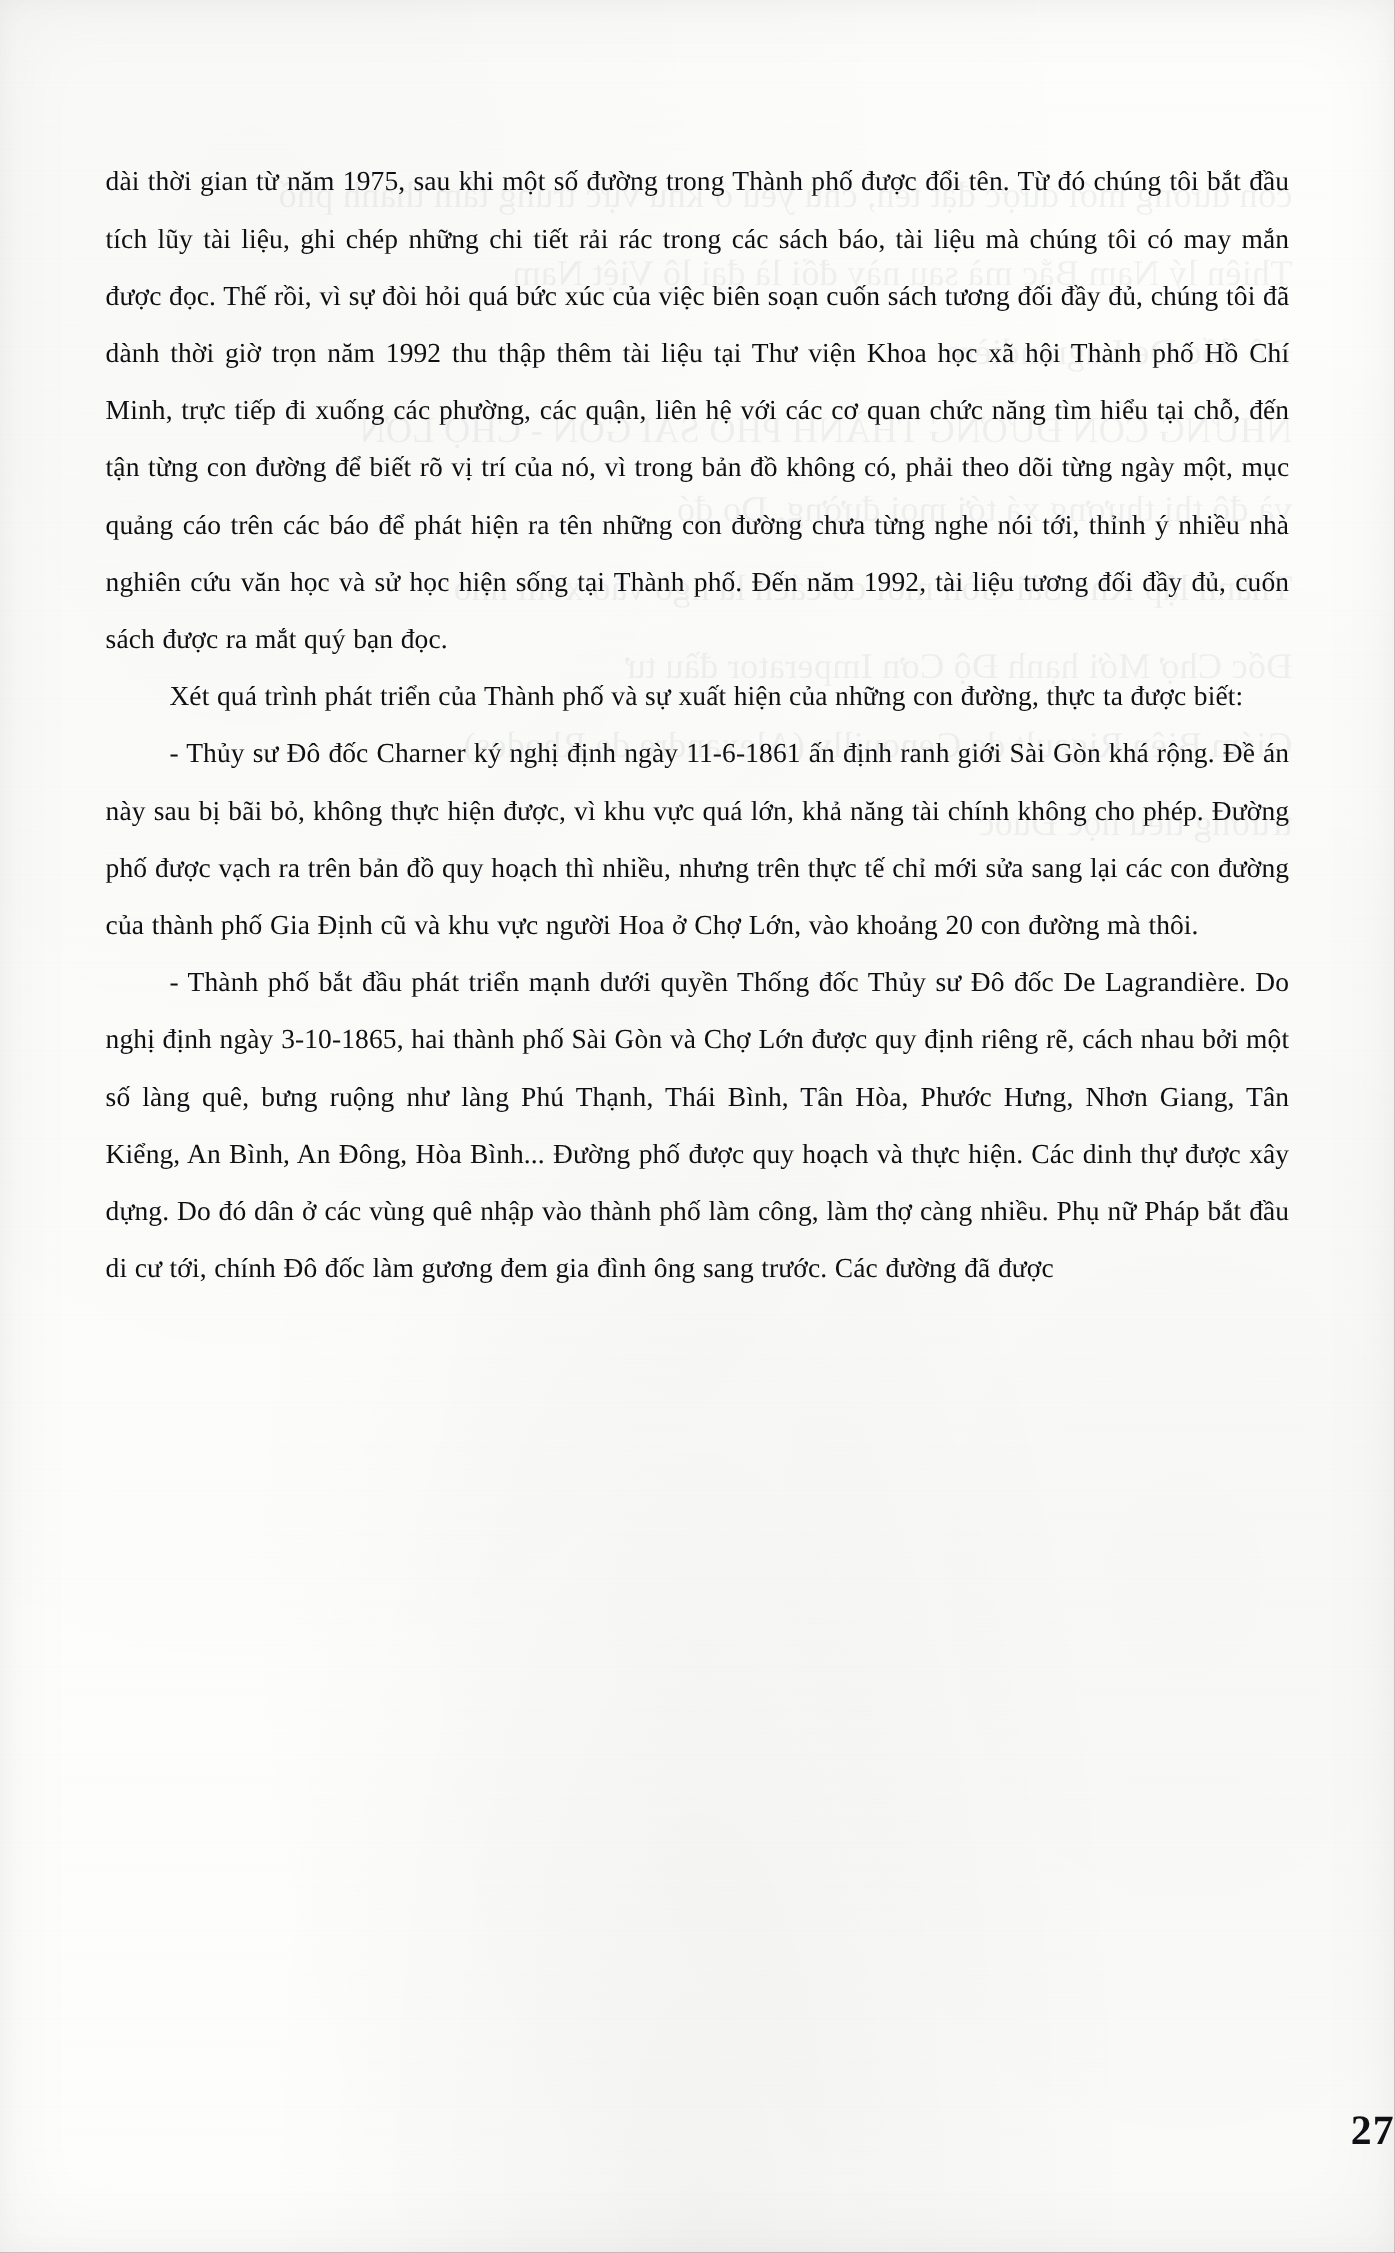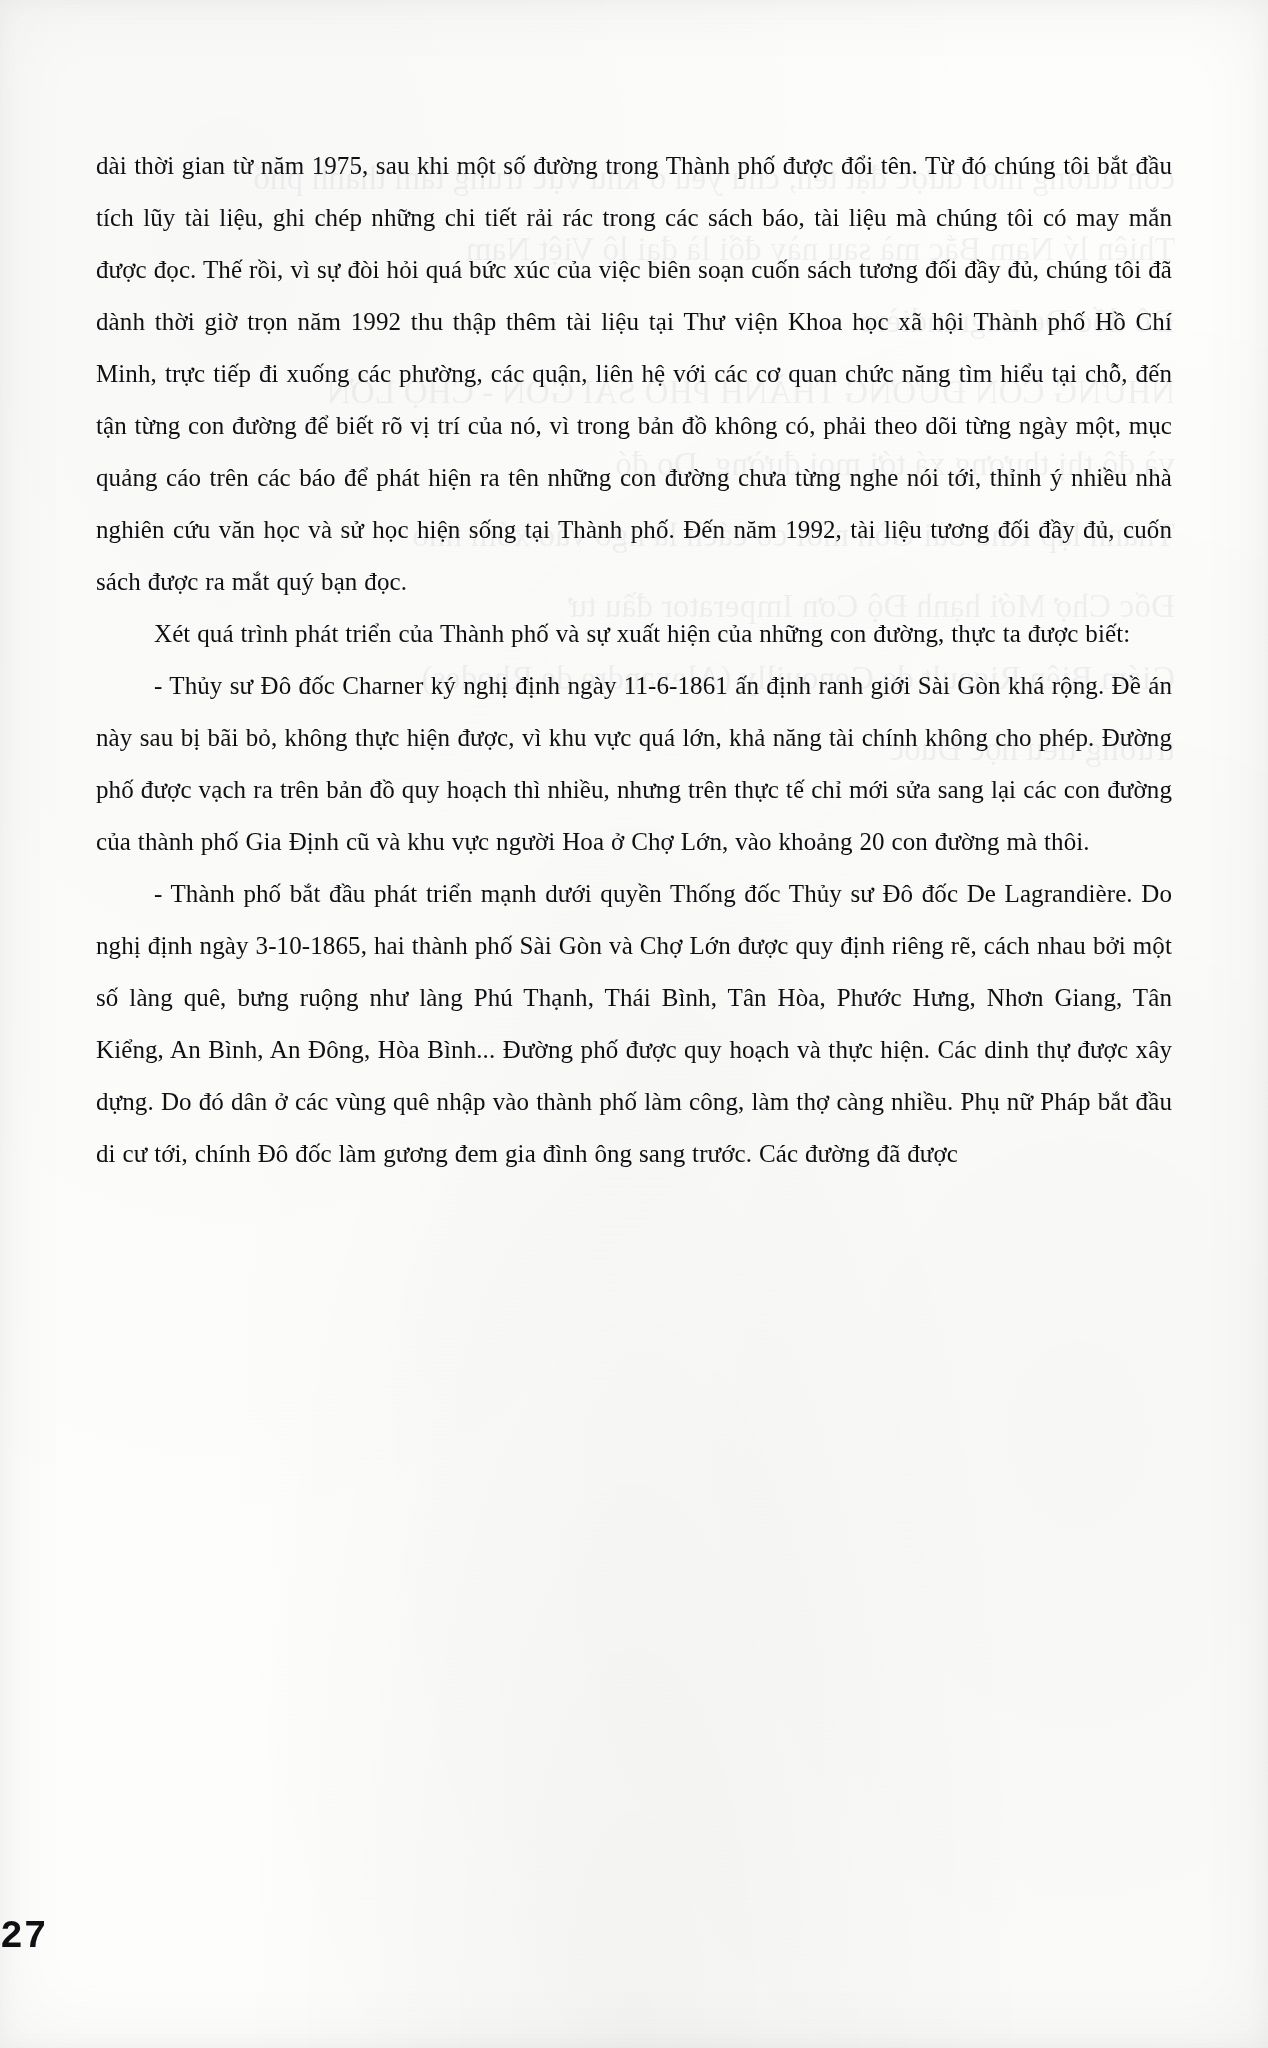--- a/index.html
+++ b/index.html
@@ -78,22 +78,22 @@
     opacity: 0.35;
     background-image:
       repeating-linear-gradient(0deg, rgba(0,0,0,0.012) 0px, rgba(0,0,0,0) 2px, rgba(0,0,0,0) 4px);
   }
 
   .page-number {
     position: absolute;
     left: 0;
     right: 0;
     top: 1915px;
-    text-align: left;
-    font-family: Liberation Mono, monospace;
+    text-align: right;
+    font-family: Liberation Serif, serif;
     font-size: 38px;
     font-weight: bold;
     color: #111116;
     letter-spacing: 1px;
   }
 
   
   .vignette {
     position: absolute;
     inset: 0;

